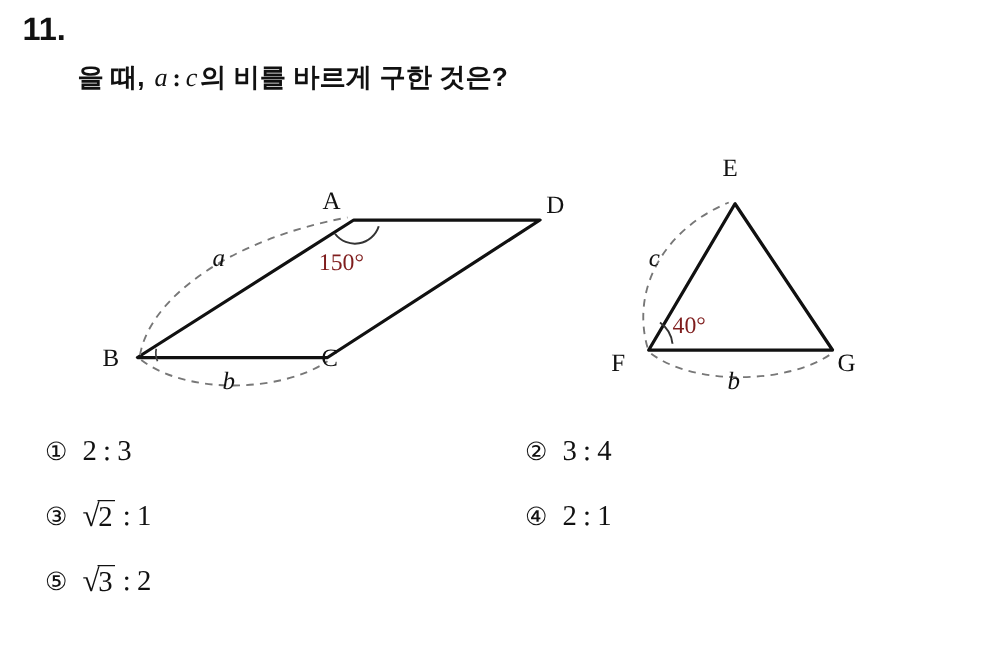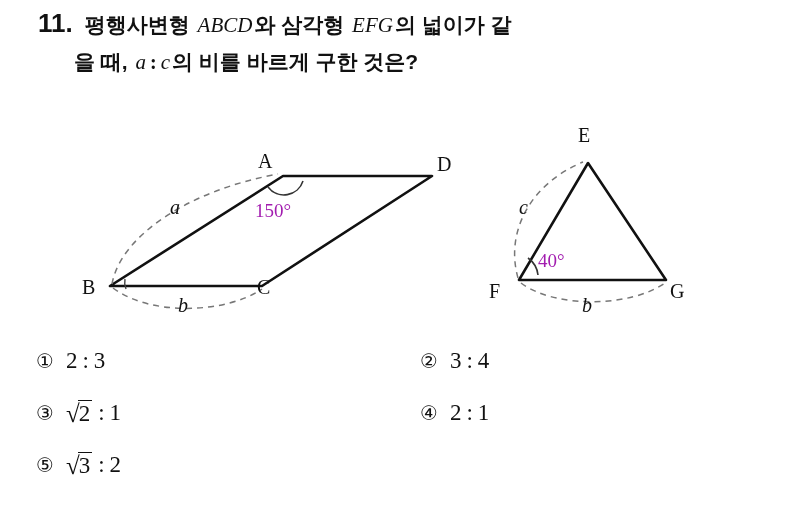--- a/index.html
+++ b/index.html
@@ -25,21 +25,20 @@
   .question-block {
     position: absolute;
     left: 18px;
     top: 8px;
     width: 766px;
   }
   .q-line {
     display: flex;
     align-items: baseline;
     white-space: nowrap;
-    margin-left: 20px;
   }
   .q-number {
     font-family: "Liberation Sans", sans-serif;
     font-weight: bold;
     font-size: 26px;
     margin-right: 12px;
   }
   .q-text {
     font-family: "Liberation Sans", sans-serif;
     font-weight: bold;
@@ -48,21 +47,21 @@
   }
   .mathit {
     font-family: "Liberation Serif", serif;
     font-style: italic;
     font-weight: normal;
     font-size: 21px;
     padding: 0 2px;
   }
   .q-line2 {
     margin-top: 9px;
-    margin-left: 56px;
+    margin-left: 44px;
   }
   .ratio-sym {
     font-family: "Liberation Serif", serif;
     font-style: normal;
     font-size: 20px;
     padding: 0 2px;
   }
 
   
   .figure {
@@ -78,21 +77,21 @@
     font-size: 20px;
     color: #111;
   }
   .fig-label.ital {
     font-style: italic;
   }
   .fig-angle {
     position: absolute;
     font-family: "Liberation Serif", serif;
     font-size: 19px;
-    color: #a21caf;
+    color: #7f1d1d;
   }
 
   
   .choices {
     position: absolute;
     left: 30px;
     top: 348px;
     width: 740px;
   }
   .choice-row {
@@ -143,23 +142,20 @@
   }
 </style>
 </head>
 <body>
 
 <div class="page">
 
   <div class="question-block">
     <div class="q-line">
       <span class="q-number">11.</span>
-      <span class="q-text">
-        <span>평행사변형 </span><span class="mathit">ABCD</span><span>와 삼각형 </span><span class="mathit">EFG</span><span>의 넓이가 같</span>
-      </span>
     </div>
     <div class="q-line q-line2">
       <span class="q-text">
         <span>을 때, </span><span class="mathit">a</span><span class="ratio-sym">:</span><span class="mathit">c</span><span>의 비를 바르게 구한 것은?</span>
       </span>
     </div>
   </div>
 
   <div class="figure">
 

